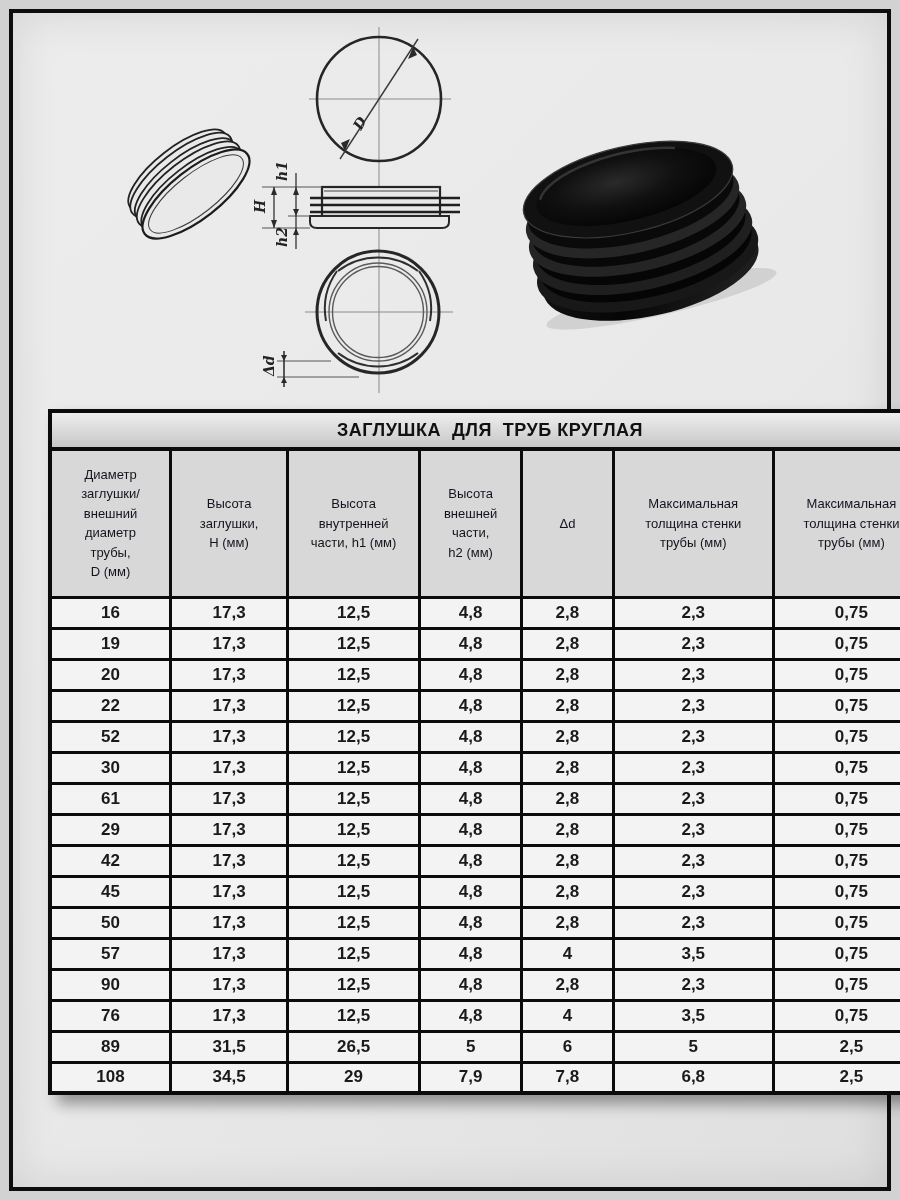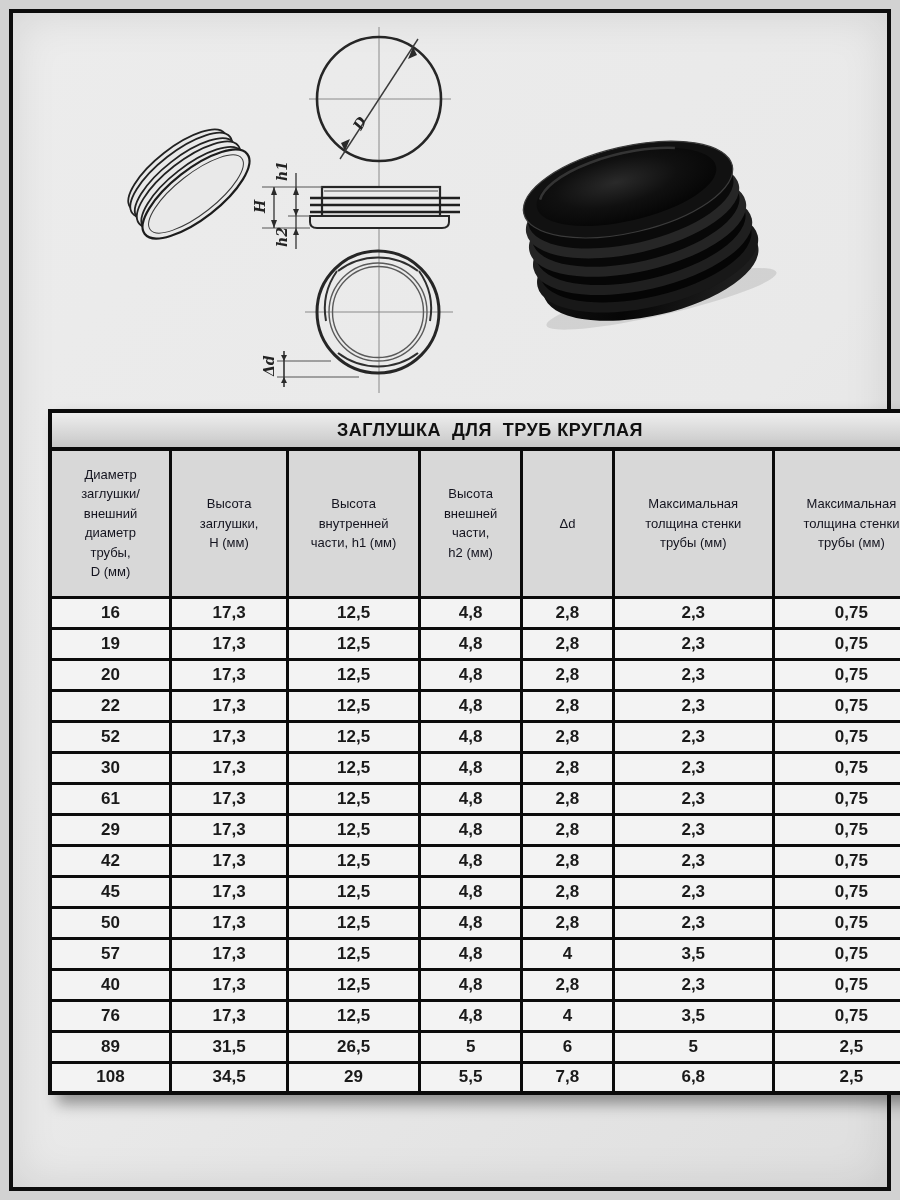--- a/index.html
+++ b/index.html
@@ -296,21 +296,21 @@
           <tr>
             <td>57</td>
             <td>17,3</td>
             <td>12,5</td>
             <td>4,8</td>
             <td>4</td>
             <td>3,5</td>
             <td>0,75</td>
           </tr>
           <tr>
-            <td>40</td>
+            <td>90</td>
             <td>17,3</td>
             <td>12,5</td>
             <td>4,8</td>
             <td>2,8</td>
             <td>2,3</td>
             <td>0,75</td>
           </tr>
           <tr>
             <td>76</td>
             <td>17,3</td>
@@ -326,21 +326,21 @@
             <td>26,5</td>
             <td>5</td>
             <td>6</td>
             <td>5</td>
             <td>2,5</td>
           </tr>
           <tr>
             <td>108</td>
             <td>34,5</td>
             <td>29</td>
-            <td>5,5</td>
+            <td>7,9</td>
             <td>7,8</td>
             <td>6,8</td>
             <td>2,5</td>
           </tr>
         </tbody>
     </table>
   </div>
 
 </div>
 

